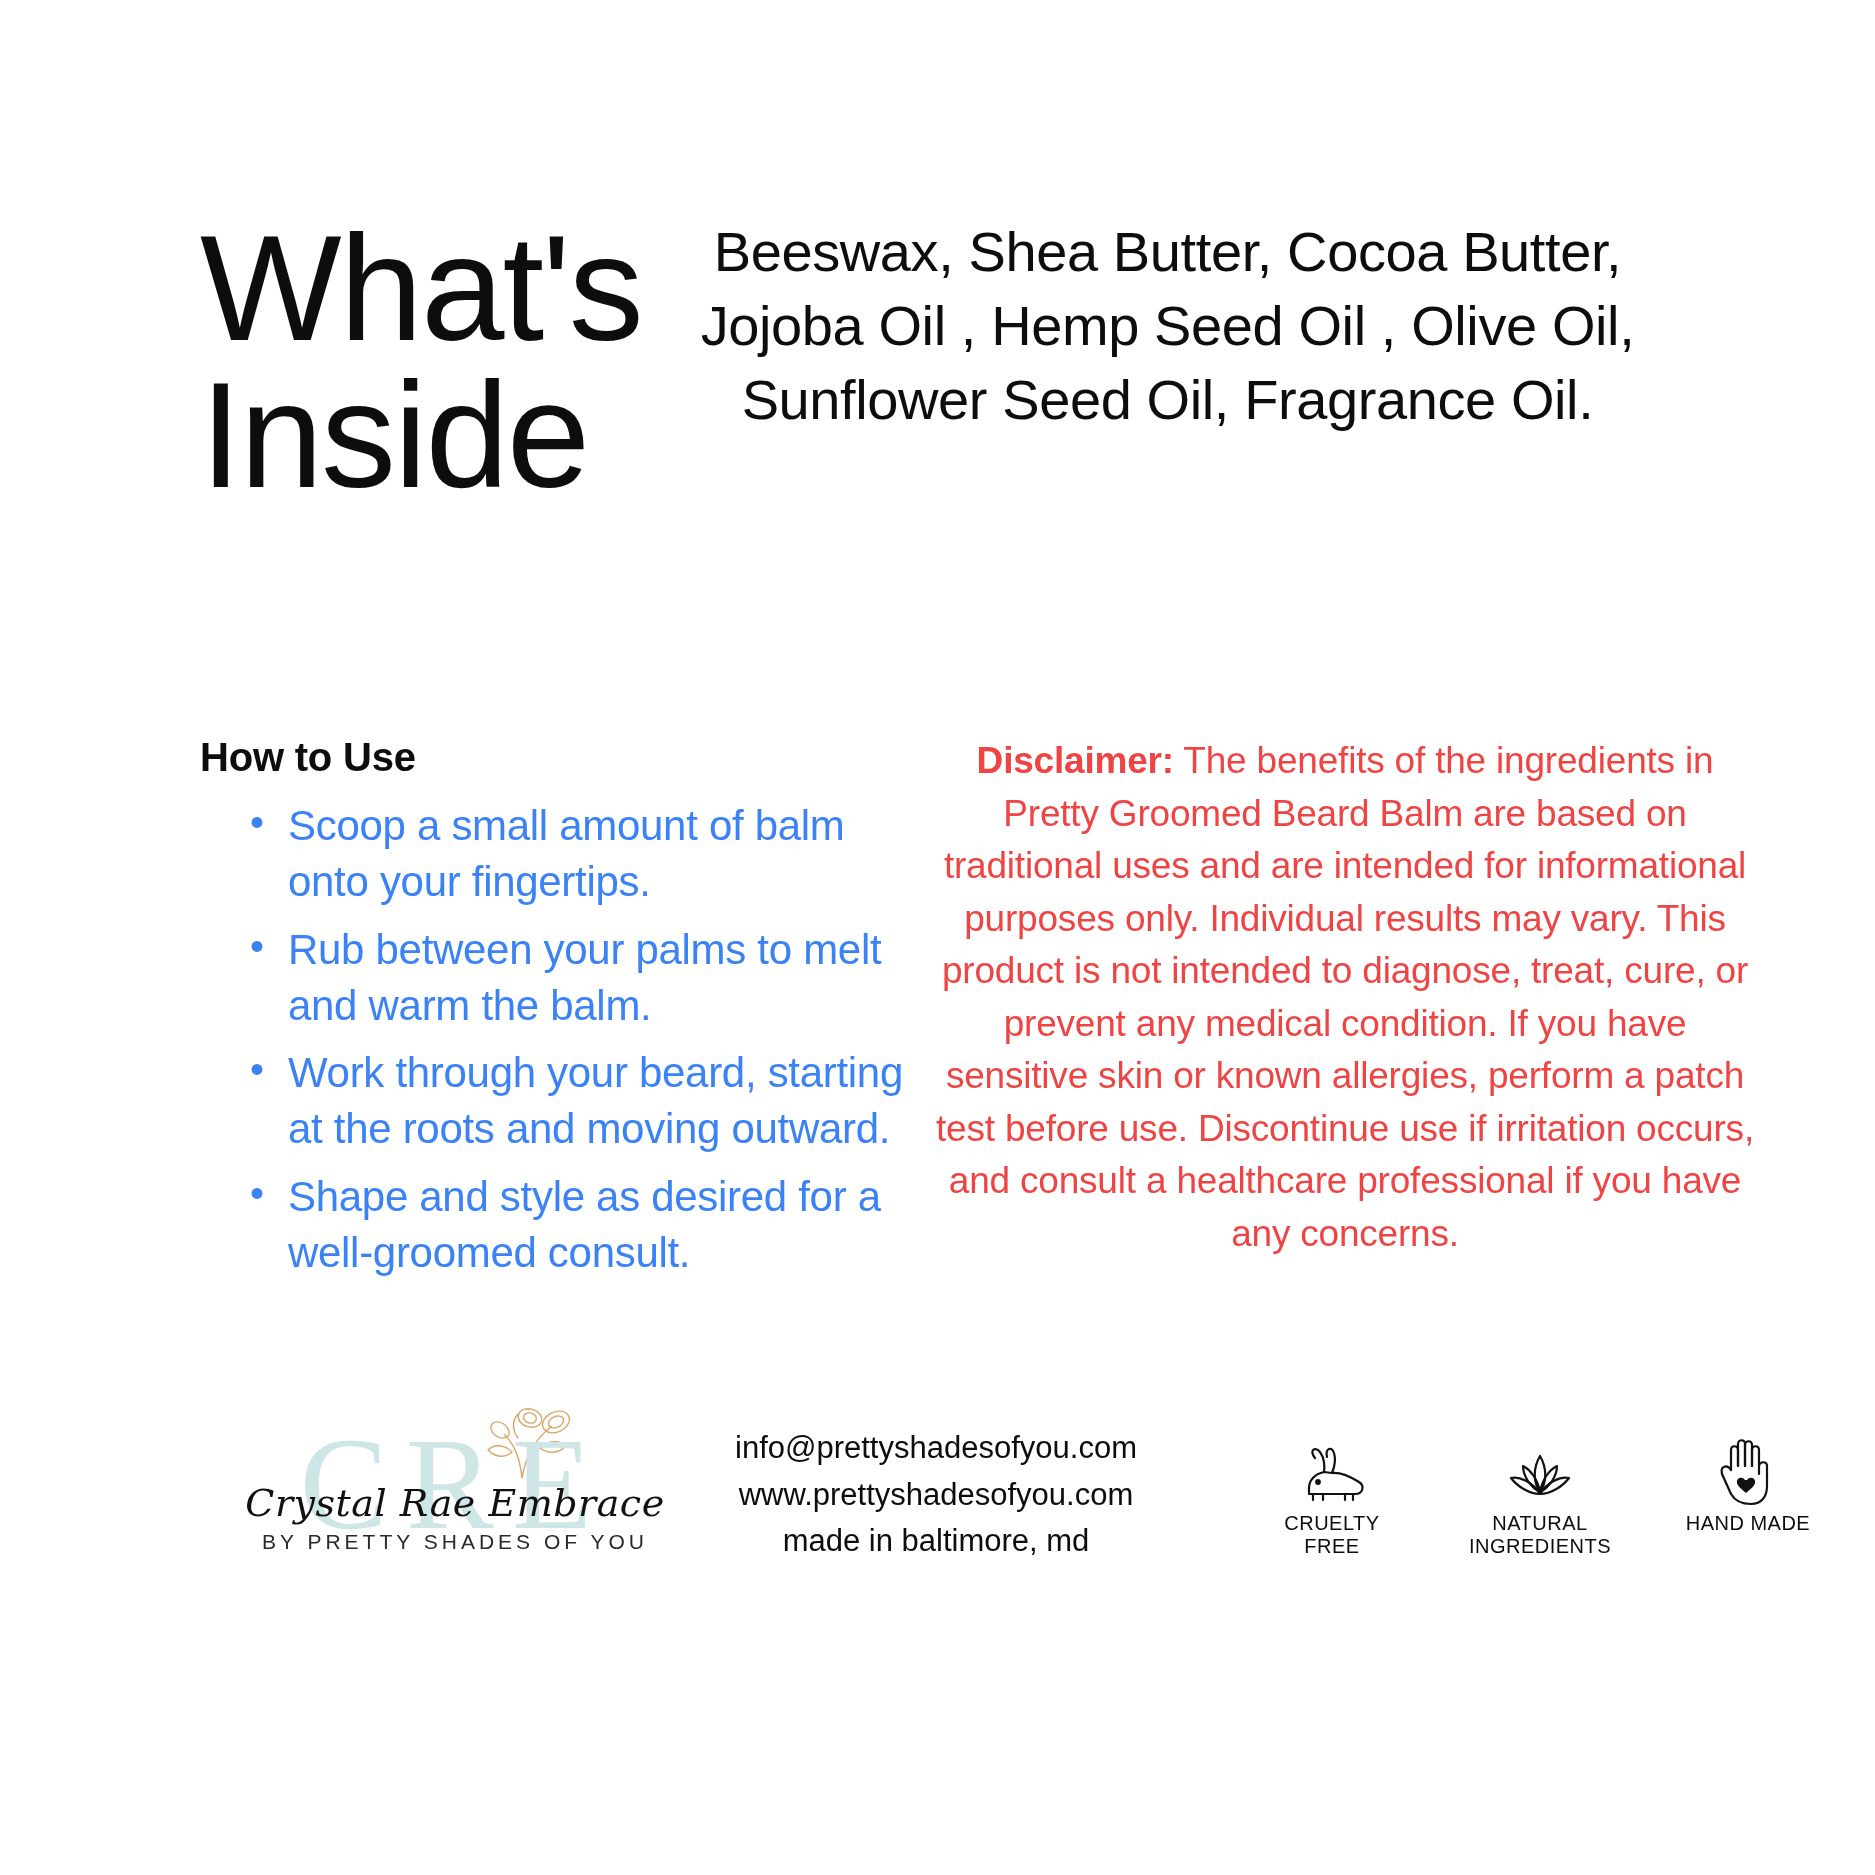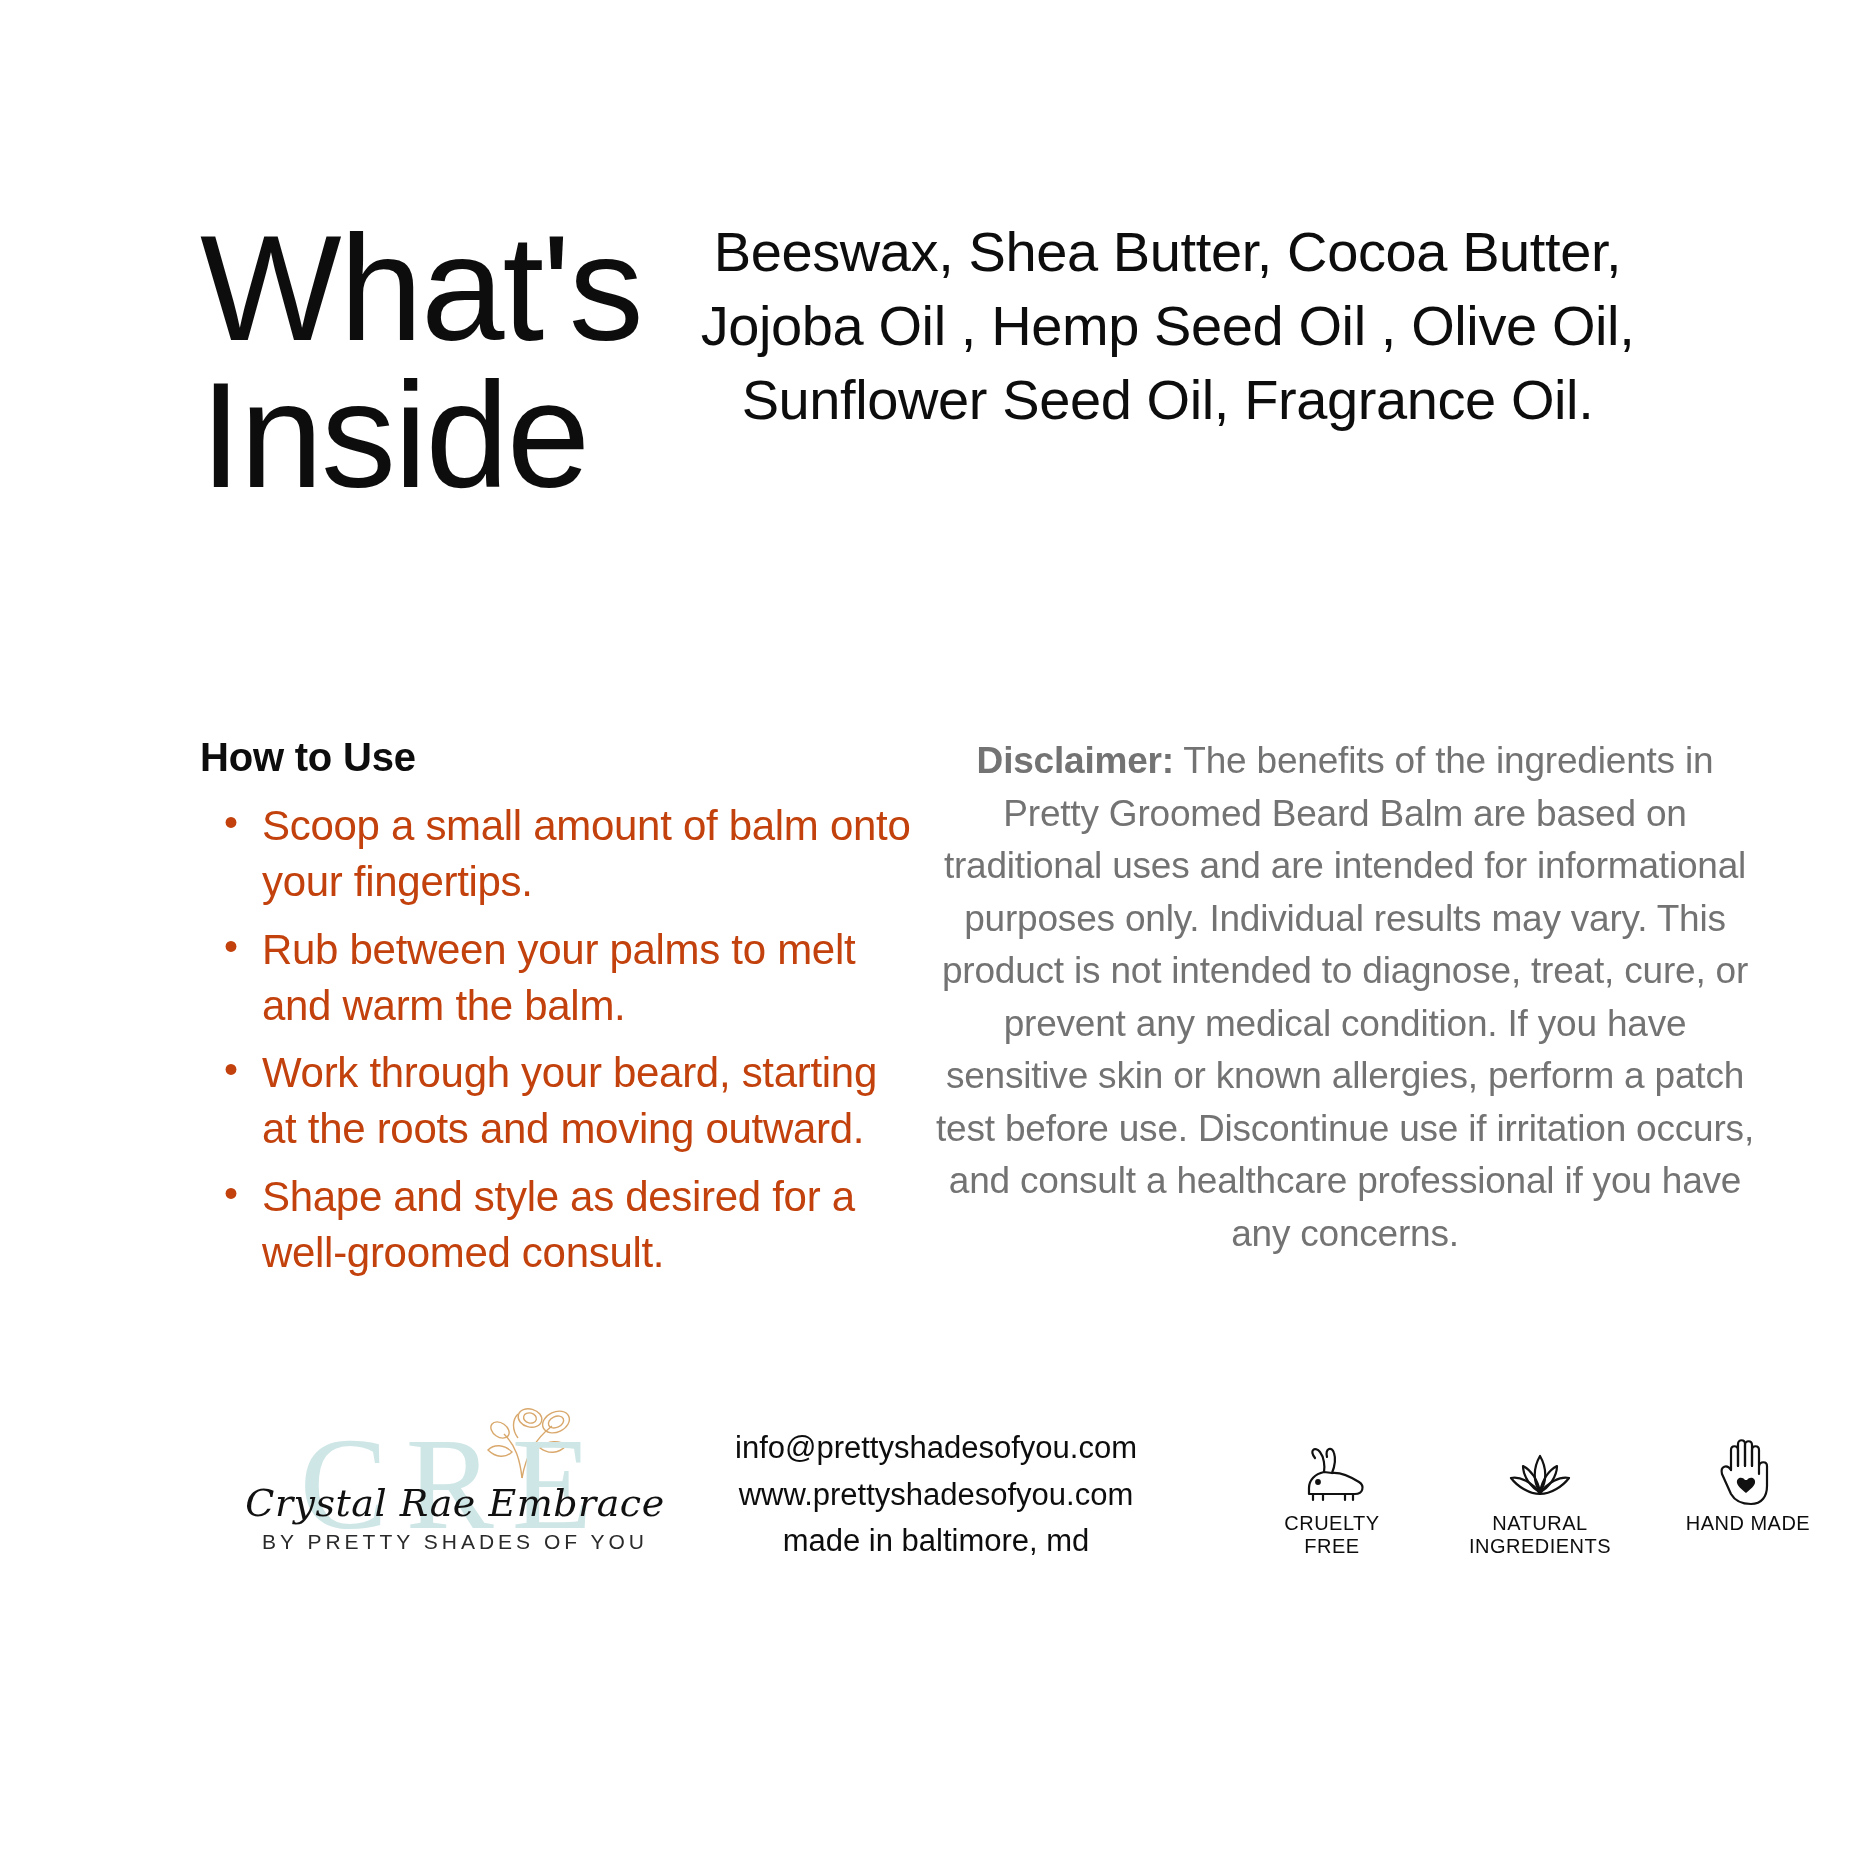--- a/index.html
+++ b/index.html
@@ -93,23 +93,24 @@
     margin: 0;
     padding-left: 62px;
     list-style: none;
   }
 
   ul.howto-list li {
     position: relative;
     font-size: 42px;
     font-weight: 300;
     line-height: 1.33;
-    color: #c2410c;
+    color: #3b82f6;
     margin-bottom: 12px;
     letter-spacing: -0.3px;
+    margin-left: 26px;
   }
 
   ul.howto-list li:before {
     content: "•";
     position: absolute;
     left: -38px;
     top: -2px;
     font-size: 40px;
     line-height: 1.33;
   }
@@ -119,21 +120,21 @@
     padding-right: 120px;
     padding-left: 15px;
     box-sizing: border-box;
     text-align: center;
   }
 
   .disclaimer {
     font-size: 37px;
     font-weight: 300;
     line-height: 1.42;
-    color: #737373;
+    color: #ef4444;
     letter-spacing: -0.2px;
   }
 
   .disclaimer b {
     font-weight: bold;
   }
 
   
   .footer {
     position: absolute;

